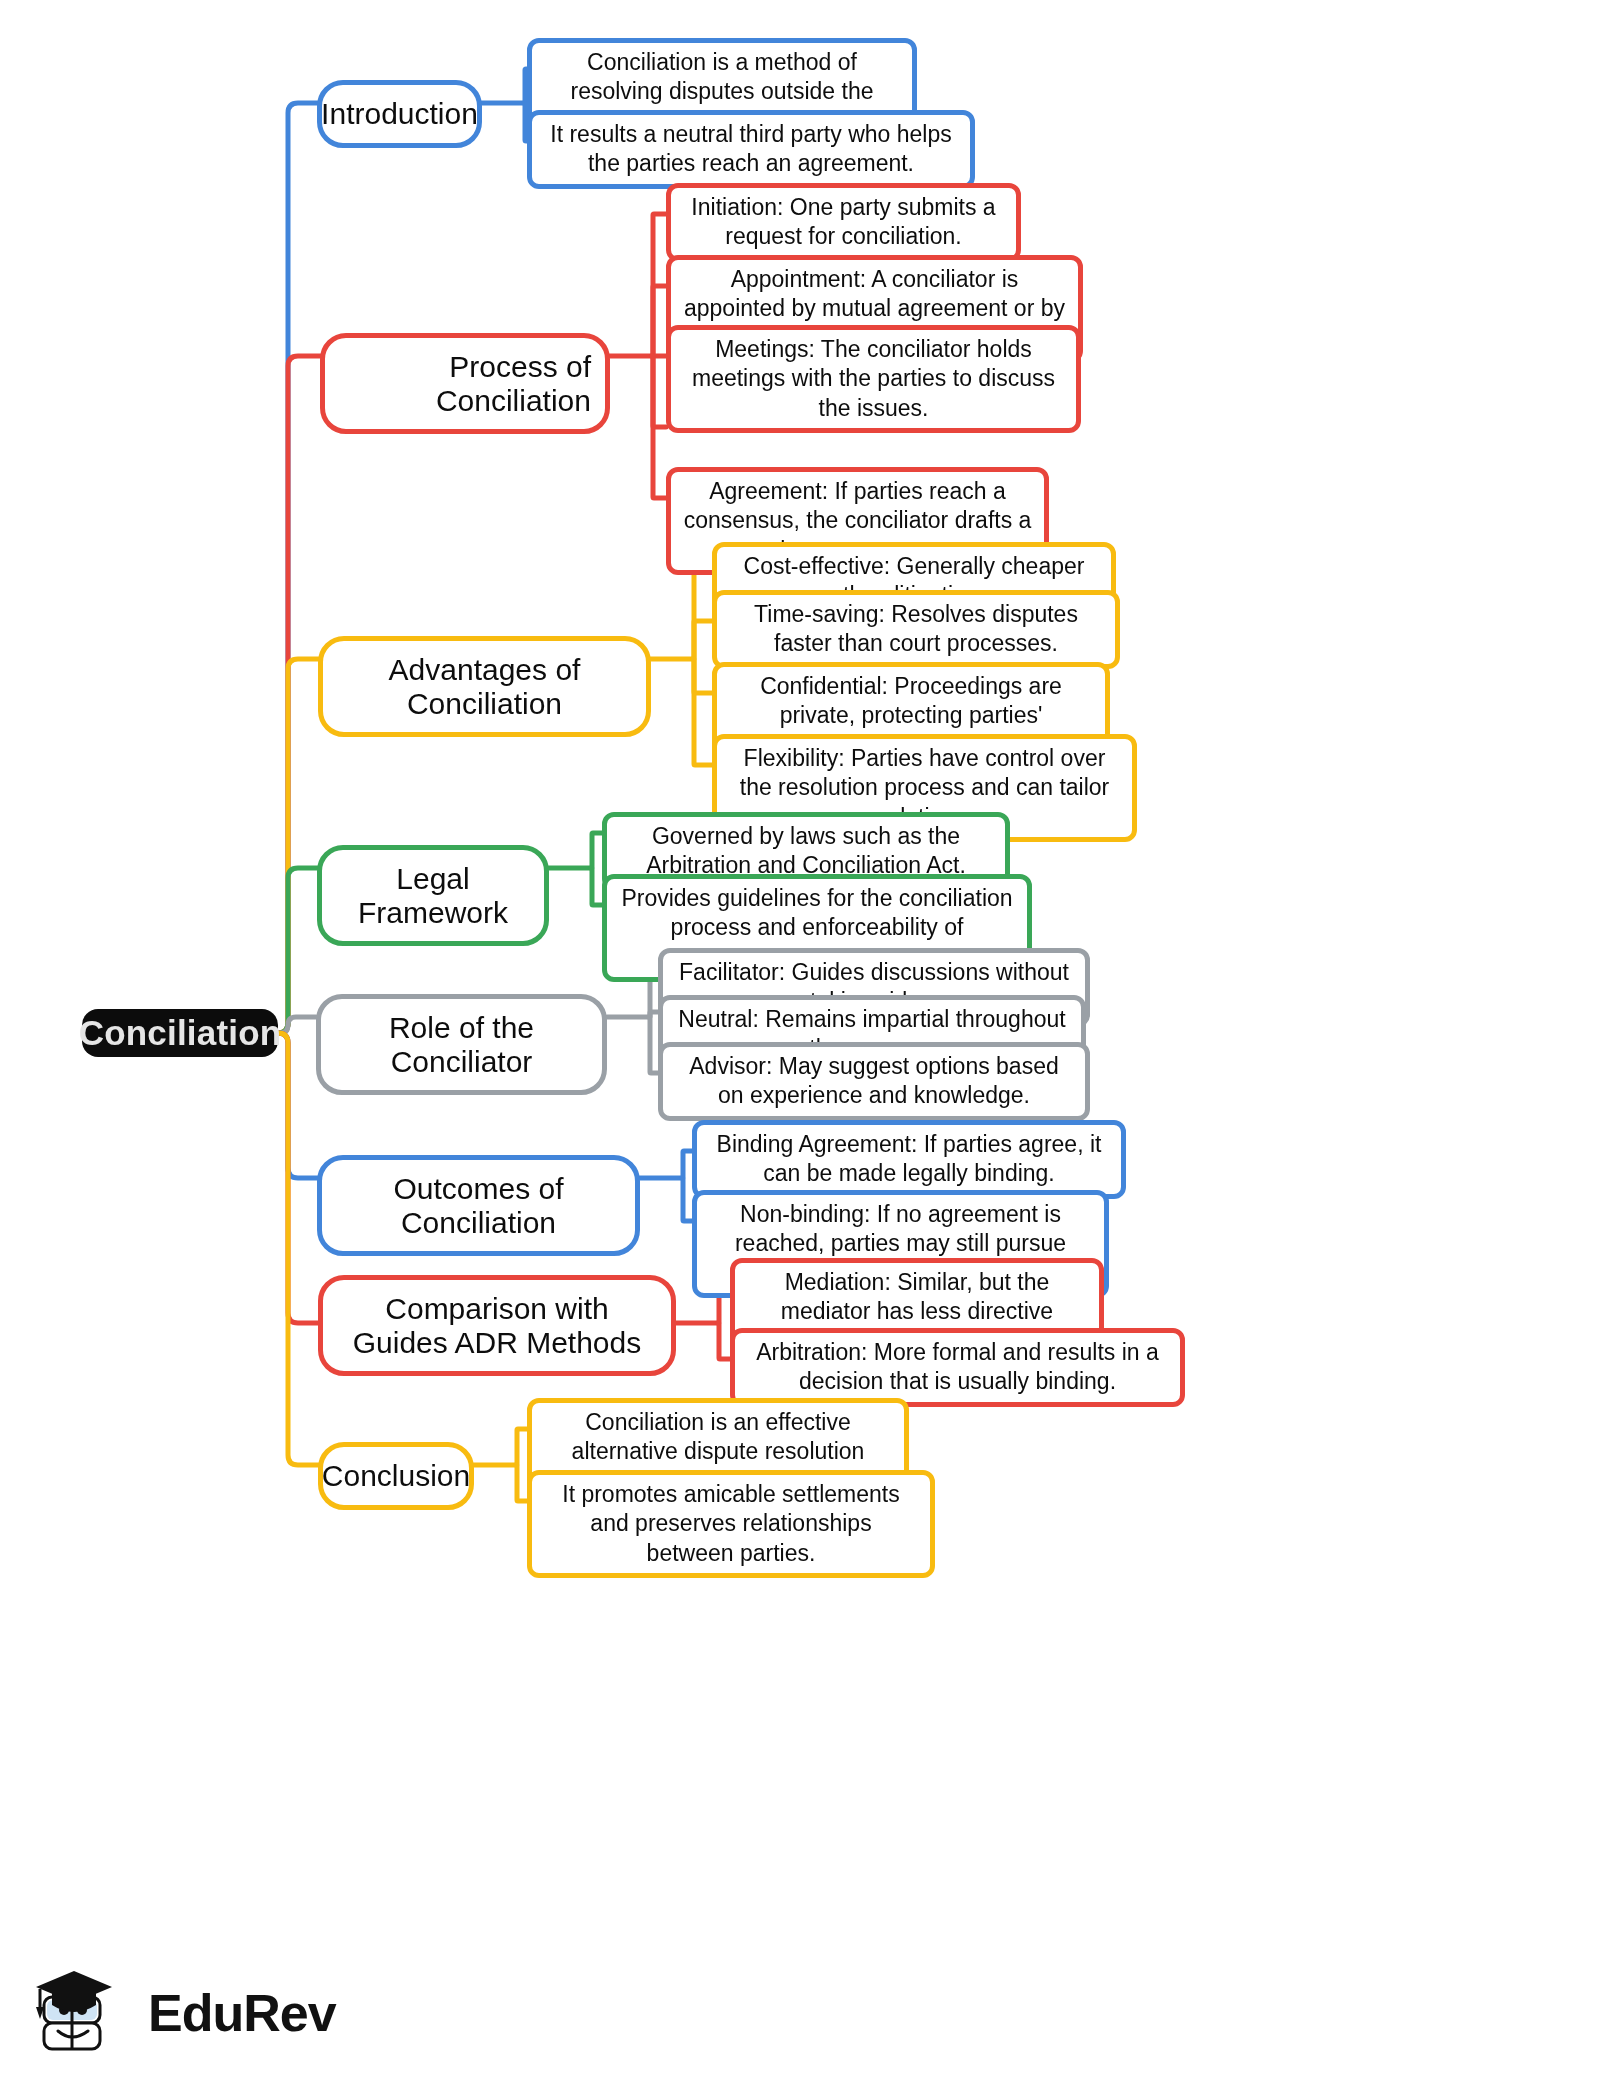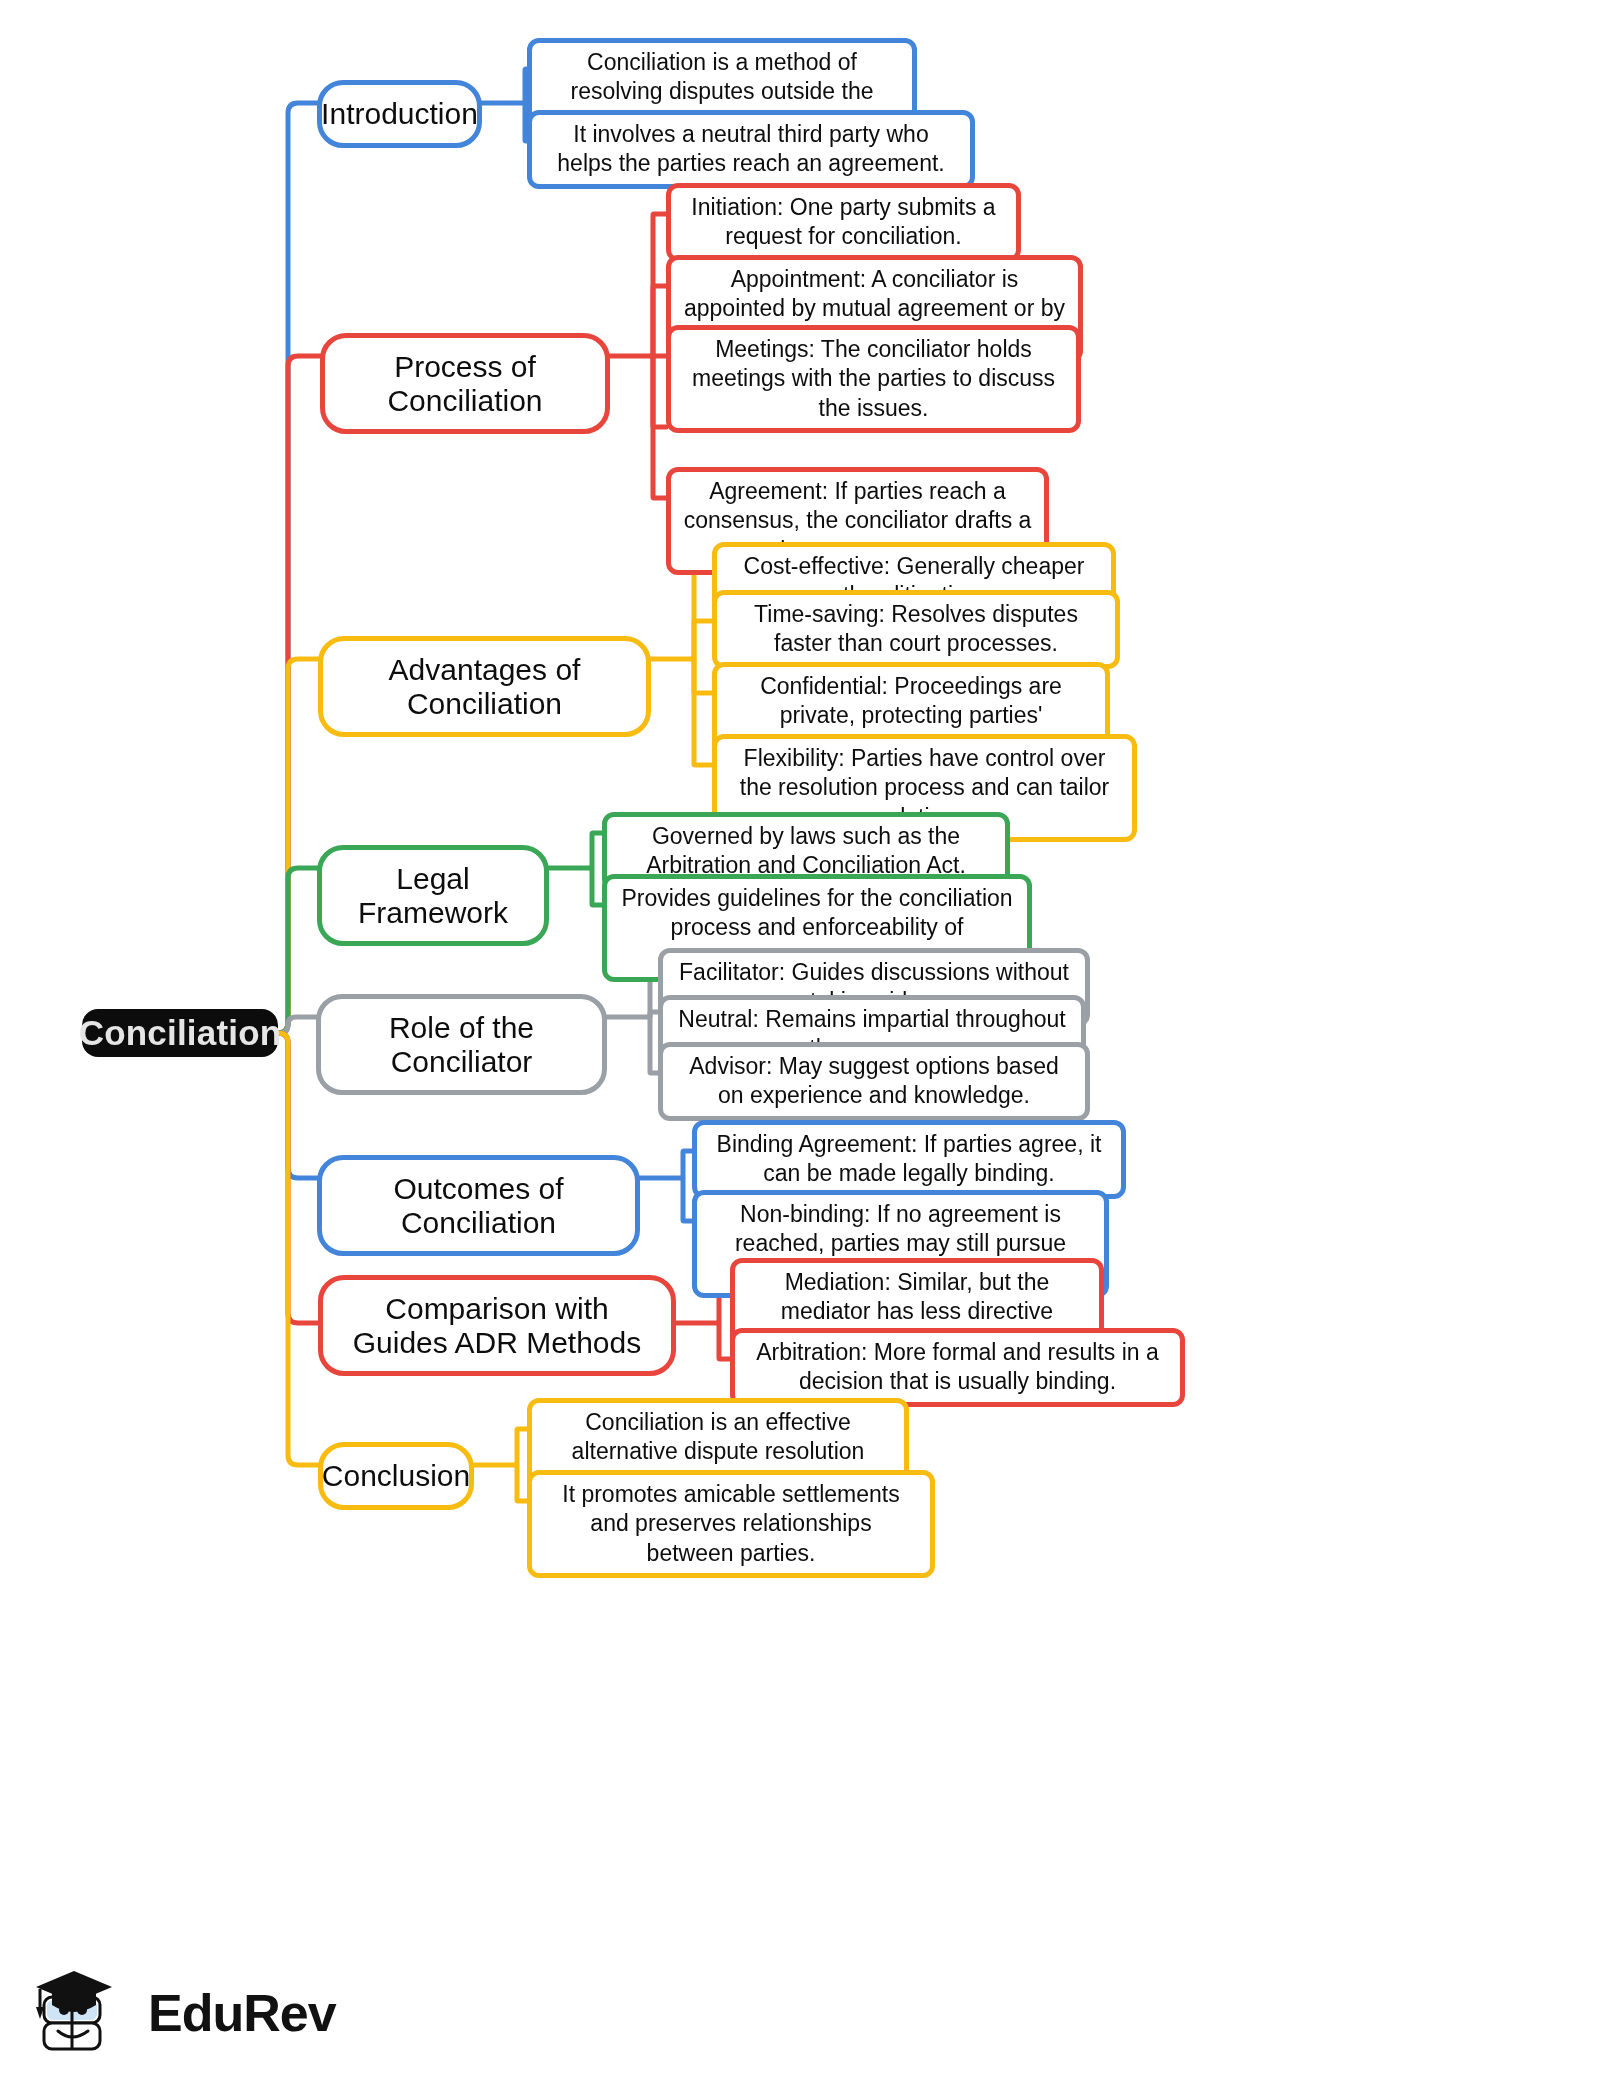--- a/index.html
+++ b/index.html
@@ -148,22 +148,22 @@
       <path d="M 718 1323 L 718 1323 Q 719 1323 719 1324 L 719 1358 Q 719 1359 720 1359 L 730 1359" fill="none" stroke="#e8453c" stroke-width="5" stroke-linecap="round" stroke-linejoin="round"></path>
       <path d="M 278 1033 L 278 1033 Q 288 1033 288 1043 L 288 1455 Q 288 1465 298 1465 L 318 1465" fill="none" stroke="#f8bb10" stroke-width="5" stroke-linecap="round" stroke-linejoin="round"></path>
       <path d="M 474 1465 L 516 1465" fill="none" stroke="#f8bb10" stroke-width="5" stroke-linecap="round"></path>
       <path d="M 516 1465 L 516 1465 Q 517 1465 517 1464 L 517 1430 Q 517 1429 518 1429 L 527 1429" fill="none" stroke="#f8bb10" stroke-width="5" stroke-linecap="round" stroke-linejoin="round"></path>
       <path d="M 516 1465 L 516 1465 Q 517 1465 517 1466 L 517 1500 Q 517 1501 518 1501 L 527 1501" fill="none" stroke="#f8bb10" stroke-width="5" stroke-linecap="round" stroke-linejoin="round"></path>
     </svg>
 
 <div class="node root" style="left: 82px; top: 1009px; width: 196px; height: 48px;">Conciliation</div>
     <div class="node topic c-blue" style="left: 317px; top: 80px; width: 165px; min-height: 46px;">Introduction</div>
     <div class="node leaf c-blue" style="left: 527px; top: 38px; width: 390px; min-height: 62px;">Conciliation is a method of resolving disputes outside the court.</div>
-    <div class="node leaf c-blue" style="left: 527px; top: 110px; width: 448px; min-height: 62px;">It involves a neutral third party who helps the parties reach an agreement.</div>
-    <div class="node topic c-red" style="left: 320px; top: 333px; width: 290px; min-height: 46px;">Process of Conciliation</div>
+    <div class="node leaf c-blue" style="left: 527px; top: 110px; width: 448px; min-height: 62px;">It results a neutral third party who helps the parties reach an agreement.</div>
+    <div class="node topic c-red" style="left: 320px; top: 333px; width: 290px; min-height: 46px; text-align: right;">Process of Conciliation</div>
     <div class="node leaf c-red" style="left: 666px; top: 183px; width: 355px; min-height: 62px;">Initiation: One party submits a request for conciliation.</div>
     <div class="node leaf c-red" style="left: 666px; top: 255px; width: 417px; min-height: 62px;">Appointment: A conciliator is appointed by mutual agreement or by a relevant authority.</div>
     <div class="node leaf c-red" style="left: 666px; top: 325px; width: 415px; min-height: 62px;">Meetings: The conciliator holds meetings with the parties to discuss the issues.</div>
     <div class="node leaf c-red" style="left: 666px; top: 467px; width: 383px; min-height: 62px;">Agreement: If parties reach a consensus, the conciliator drafts a settlement agreement.</div>
     <div class="node topic c-amber" style="left: 318px; top: 636px; width: 333px; min-height: 46px;">Advantages of Conciliation</div>
     <div class="node leaf c-amber" style="left: 712px; top: 542px; width: 404px; min-height: 34px;">Cost-effective: Generally cheaper than litigation.</div>
     <div class="node leaf c-amber" style="left: 712px; top: 590px; width: 408px; min-height: 62px;">Time-saving: Resolves disputes faster than court processes.</div>
     <div class="node leaf c-amber" style="left: 712px; top: 662px; width: 398px; min-height: 62px;">Confidential: Proceedings are private, protecting parties' reputations.</div>
     <div class="node leaf c-amber" style="left: 712px; top: 734px; width: 425px; min-height: 62px;">Flexibility: Parties have control over the resolution process and can tailor solutions.</div>
     <div class="node topic c-green" style="left: 317px; top: 845px; width: 232px; min-height: 46px;">Legal Framework</div>

